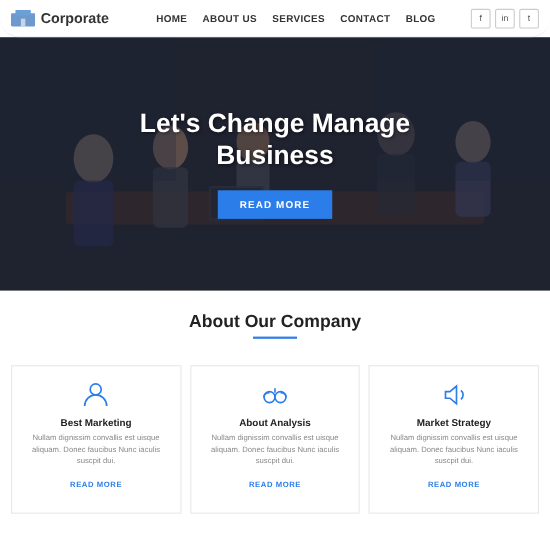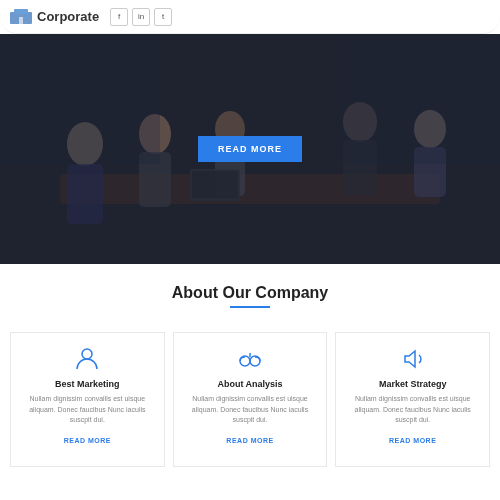--- a/index.html
+++ b/index.html
@@ -182,20 +182,27 @@
 <header class="header">
   <div class="logo-area">
     <svg class="logo-icon" viewBox="0 0 22 16" fill="none" xmlns="http://www.w3.org/2000/svg">
       <rect x="0" y="3" width="22" height="12" rx="1" fill="#4a7fc1" opacity="0.8"></rect>
       <rect x="4" y="0" width="14" height="5" rx="1" fill="#6a9fd8"></rect>
       <rect x="9" y="8" width="4" height="7" fill="#fff" opacity="0.6"></rect>
     </svg>
     <span class="logo-text">Corporate</span>
   </div>
 
+  <nav class="nav">
+    <span class="nav-item">HOME</span>
+    <span class="nav-item">ABOUT US</span>
+    <span class="nav-item">SERVICES</span>
+    <span class="nav-item">CONTACT</span>
+    <span class="nav-item">BLOG</span>
+  </nav>
 
   <div class="social-icons">
     <div class="social-icon">f</div>
     <div class="social-icon">in</div>
     <div class="social-icon">t</div>
   </div>
 </header>
 
 <section class="hero">
   <div class="hero-photo">
@@ -224,20 +231,24 @@
       <rect x="190" y="135" width="50" height="32" rx="2" fill="#444" opacity="0.9"></rect>
       <rect x="192" y="137" width="46" height="27" rx="1" fill="#333" opacity="0.9"></rect>
 
       <rect width="500" height="230" fill="rgba(20,25,50,0.55)"></rect>
 
       <rect x="0" y="0" width="160" height="130" fill="rgba(30,40,60,0.3)"></rect>
       <rect x="340" y="0" width="160" height="130" fill="rgba(30,40,60,0.3)"></rect>
     </svg>
   </div>
   <div class="hero-content">
+    <div class="hero-title">
+      <span>Let's Change Manage</span><br>
+      <span>Business</span>
+    </div>
     <button class="hero-btn">READ MORE</button>
   </div>
 </section>
 
 <section class="about-section">
   <h2 class="about-title">About Our Company</h2>
   <div class="about-underline"></div>
 </section>
 
 <div class="cards-row">

